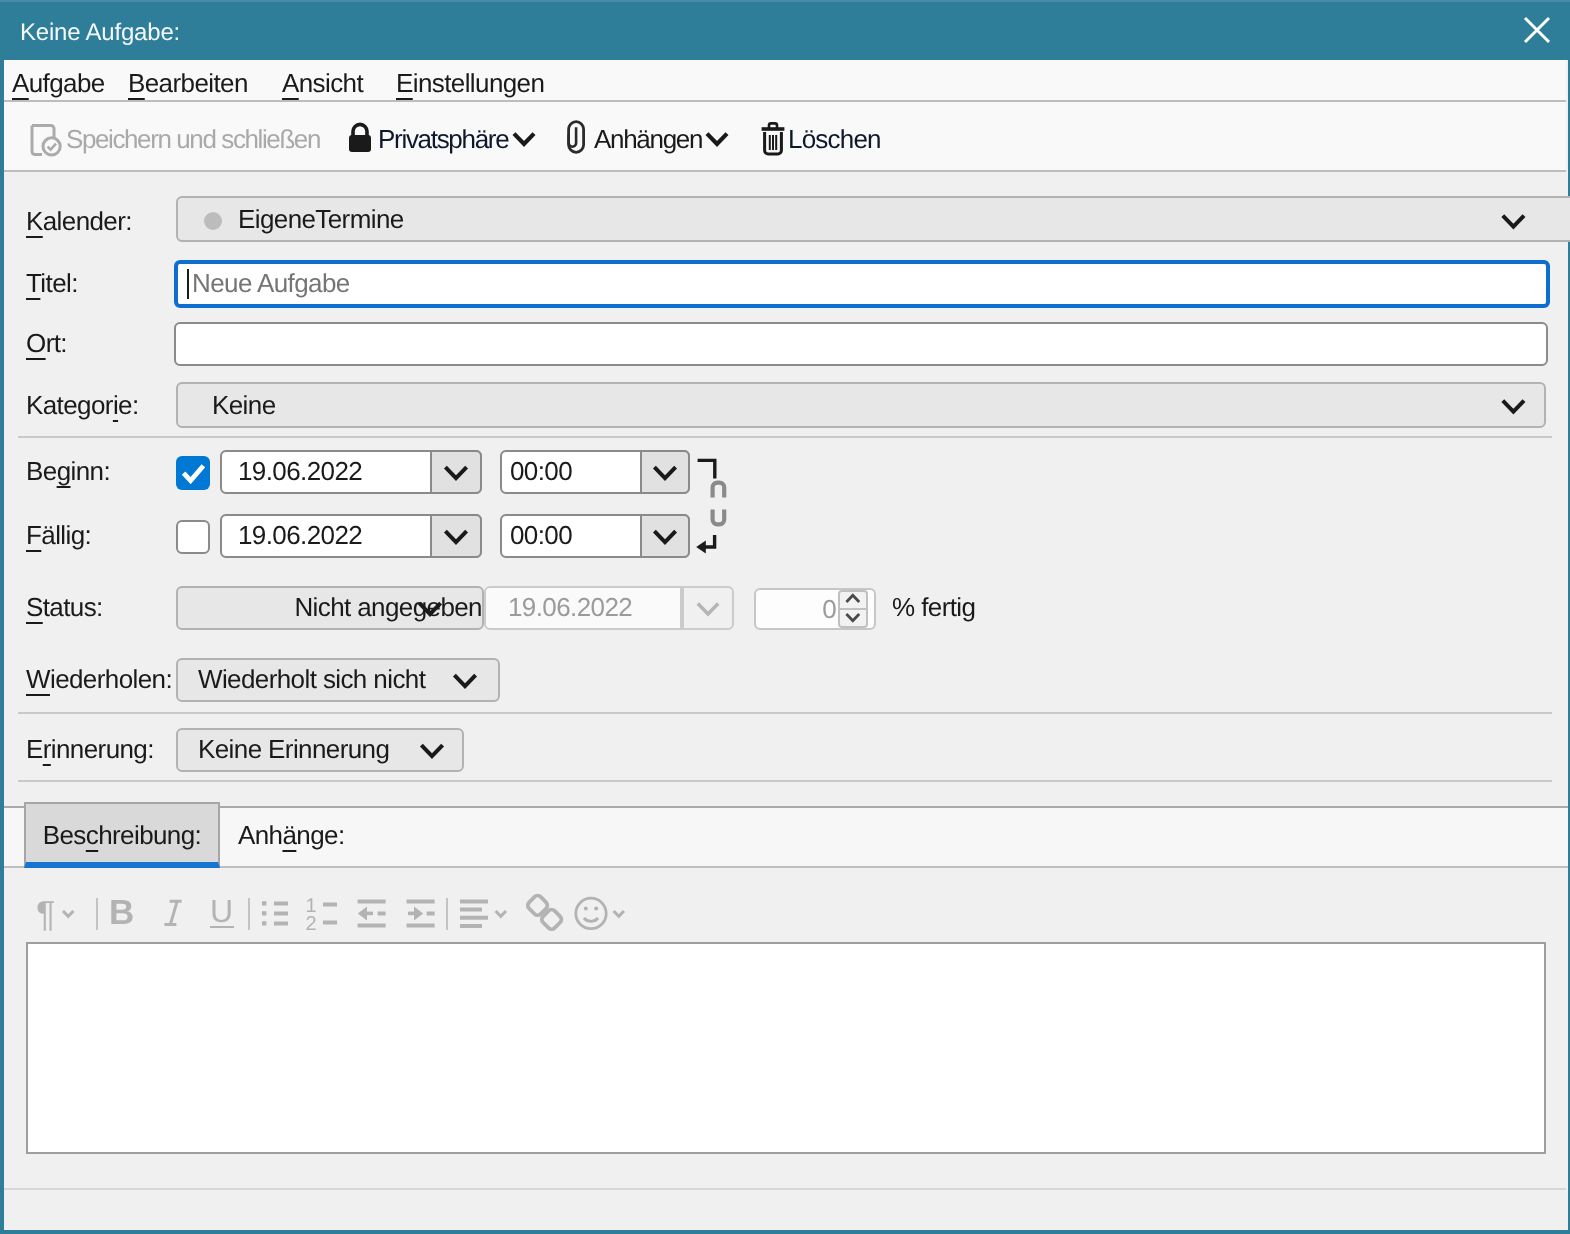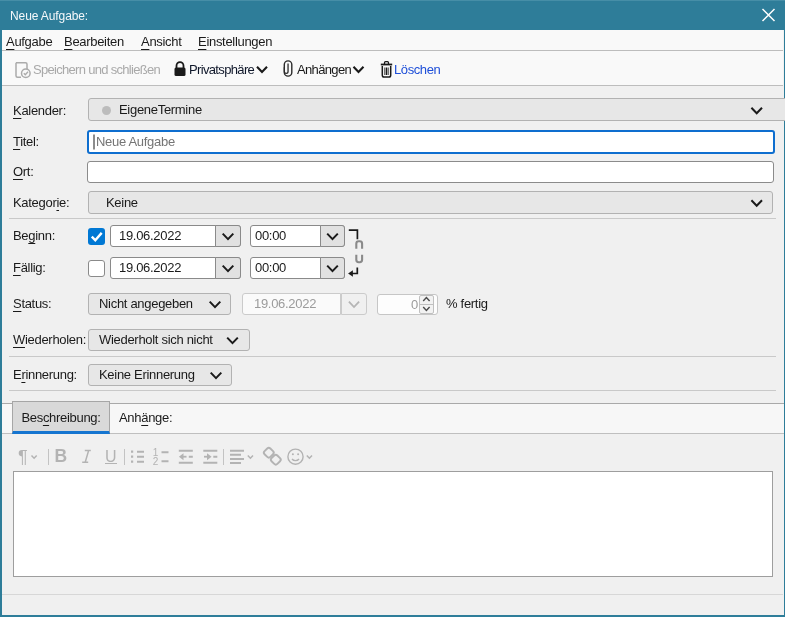--- a/index.html
+++ b/index.html
@@ -16,33 +16,33 @@
 </style>
 </head>
 <body>
 <div id="win">
 
   <div class="abs" style="left:0;top:0;width:1.5px;height:617px;background:#2e7d99;"></div>
   <div class="abs" style="left:783.5px;top:0;width:1.5px;height:617px;background:#2e7d99;"></div>
   <div class="abs" style="left:0;top:615px;width:785px;height:2px;background:#2e7d99;"></div>
 
   <div class="abs" style="left:0;top:0;width:785px;height:30px;background:#2e7d99;border-top:1px solid #468ea7;box-sizing:border-box;"></div>
-  <div class="abs" style="left:10px;top:8.5px;font-size:12px;letter-spacing:-0.1px;color:#f5f8fa;">Neue Aufgabe:</div>
+  <div class="abs" style="left:10px;top:8.5px;font-size:12px;letter-spacing:-0.1px;color:#f5f8fa;">Keine Aufgabe:</div>
 
   <div class="abs" style="left:2px;top:30px;width:781px;height:20px;background:#f9f9f9;border-bottom:1px solid #bdbdbd;box-sizing:content-box;"></div>
   <div class="abs" style="left:6px;top:34px;font-size:13px;letter-spacing:-0.3px;color:#1a1a1a;"><u>A</u>ufgabe</div>
   <div class="abs" style="left:64px;top:34px;font-size:13px;letter-spacing:-0.3px;color:#1a1a1a;text-align:right;"><u>B</u>earbeiten</div>
   <div class="abs" style="left:141px;top:34px;font-size:13px;letter-spacing:-0.3px;color:#1a1a1a;"><u>A</u>nsicht</div>
   <div class="abs" style="left:198px;top:34px;font-size:13px;letter-spacing:-0.3px;color:#1a1a1a;"><u>E</u>instellungen</div>
 
   <div class="abs" style="left:2px;top:51px;width:781px;height:34px;background:#f9f9f9;border-bottom:1px solid #bdbdbd;"></div>
   <div class="abs" style="left:33px;top:62px;font-size:13px;letter-spacing:-0.7px;color:#a9a9a9;">Speichern und schließen</div>
   <div class="abs" style="left:189px;top:62px;font-size:13px;letter-spacing:-0.65px;color:#0f172a;">Privatsphäre</div>
   <div class="abs" style="left:297px;top:62px;font-size:13px;letter-spacing:-0.65px;color:#1a1a1a;">Anhängen</div>
-  <div class="abs" style="left:394px;top:62px;font-size:13px;letter-spacing:-0.4px;color:#1d4ed8;">Löschen</div>
+  <div class="abs" style="left:394px;top:62px;font-size:13px;letter-spacing:-0.4px;color:#0f172a;">Löschen</div>
 
   <div class="lbl" style="left:13px;top:103px;"><u>K</u>alender:</div>
   <div class="ctl ddgrey" style="left:88px;top:98px;width:725px;height:23px;line-height:21px;padding-left:30px;">EigeneTermine</div>
 
   <div class="lbl" style="left:13px;top:134px;"><u>T</u>itel:</div>
   <div class="ctl" style="left:87px;top:130px;width:688px;height:24px;background:#fff;border:2px solid #0e6ecf;border-radius:3px;line-height:20px;padding-left:7px;color:#757575;">Neue Aufgabe</div>
 
   <div class="lbl" style="left:13px;top:164px;"><u>O</u>rt:</div>
   <div class="ctl" style="left:87px;top:161px;width:687px;height:22px;background:#fff;border:1px solid #8b8b8b;border-radius:3px;"></div>
 
@@ -59,21 +59,21 @@
   <div class="ctl" style="left:320px;top:225px;width:25px;height:22px;background:#e1e1e1;border:1px solid #8a8a8a;border-radius:0 3px 3px 0;"></div>
 
   <div class="lbl" style="left:13px;top:260px;"><u>F</u>ällig:</div>
   <div class="ctl" style="left:88px;top:260px;width:17px;height:17px;background:#fff;border:1px solid #8a8a8a;border-radius:3px;box-sizing:border-box;"></div>
   <div class="ctl" style="left:110px;top:257px;width:131px;height:22px;background:#fff;border:1px solid #8a8a8a;border-radius:3px;line-height:20px;padding-left:8px;">19.06.2022</div>
   <div class="ctl" style="left:215px;top:257px;width:26px;height:22px;background:#e1e1e1;border:1px solid #8a8a8a;border-radius:0 3px 3px 0;"></div>
   <div class="ctl" style="left:250px;top:257px;width:95px;height:22px;background:#fff;border:1px solid #8a8a8a;border-radius:3px;line-height:20px;padding-left:4px;">00:00</div>
   <div class="ctl" style="left:320px;top:257px;width:25px;height:22px;background:#e1e1e1;border:1px solid #8a8a8a;border-radius:0 3px 3px 0;"></div>
 
   <div class="lbl" style="left:13px;top:296px;"><u>S</u>tatus:</div>
-  <div class="ctl ddgrey" style="left:88px;top:293px;width:143px;height:22px;line-height:20px;padding-left:10px;">Nicht angegeben</div>
+  <div class="ctl ddgrey" style="left:88px;top:293px;width:154px;height:22px;line-height:20px;padding-left:10px;text-align:right;">Nicht angegeben</div>
   <div class="ctl" style="left:242px;top:293px;width:99px;height:22px;background:#fafafa;border:1px solid #cbcbcb;border-radius:3px 0 0 3px;line-height:20px;padding-left:11px;color:#9b9b9b;">19.06.2022</div>
   <div class="ctl" style="left:341px;top:293px;width:26px;height:22px;background:#f0f0f0;border:1px solid #cbcbcb;border-radius:0 3px 3px 0;"></div>
   <div class="ctl" style="left:377px;top:293.5px;width:61px;height:21px;background:#fdfdfd;border:1px solid #c6c6c6;border-radius:3px;"></div>
   <div class="ctl" style="left:377px;top:293.5px;width:41px;height:21px;line-height:21px;text-align:right;color:#9b9b9b;">0</div>
   <div class="ctl" style="left:419px;top:294.5px;width:15px;height:19px;background:#f2f2f2;border:1px solid #c0c0c0;border-radius:2px;"></div>
     <div class="abs" style="left:420px;top:303.7px;width:13px;height:1px;background:#c0c0c0;"></div>
   <div class="lbl" style="left:446px;top:296px;">% fertig</div>
 
   <div class="lbl" style="left:13px;top:332px;"><u>W</u>iederholen:</div>
   <div class="ctl ddgrey" style="left:88px;top:329px;width:162px;height:22px;line-height:20px;padding-left:10px;">Wiederholt sich nicht</div>

